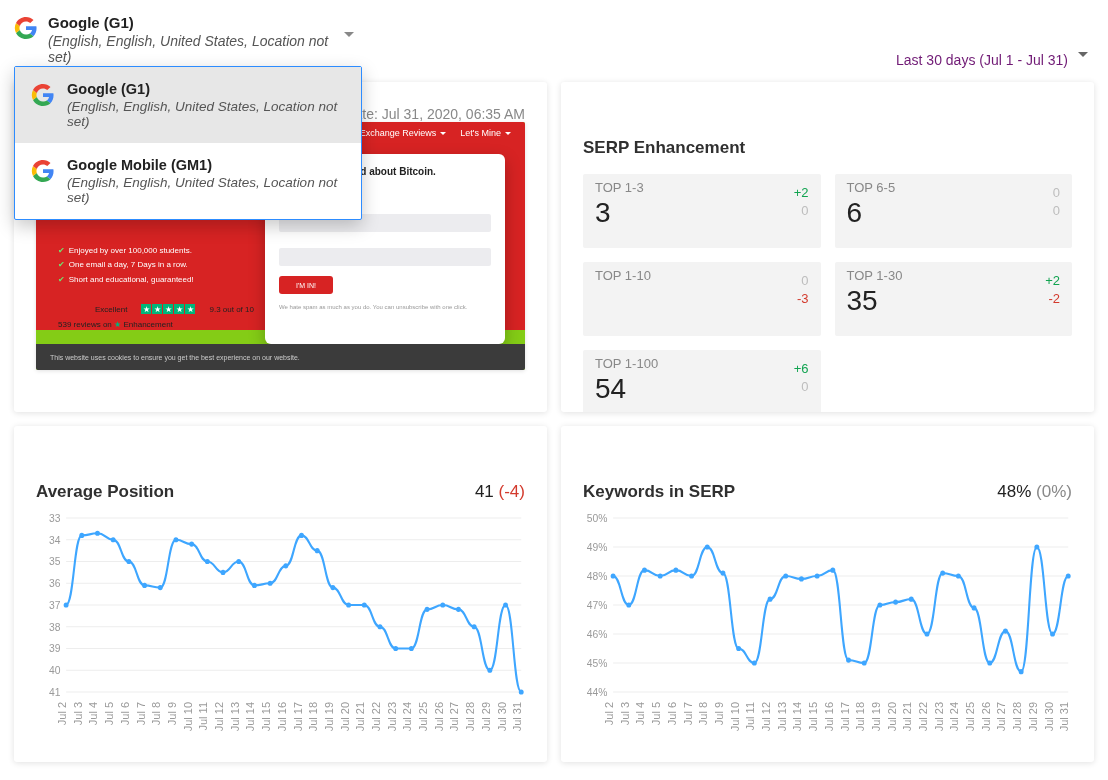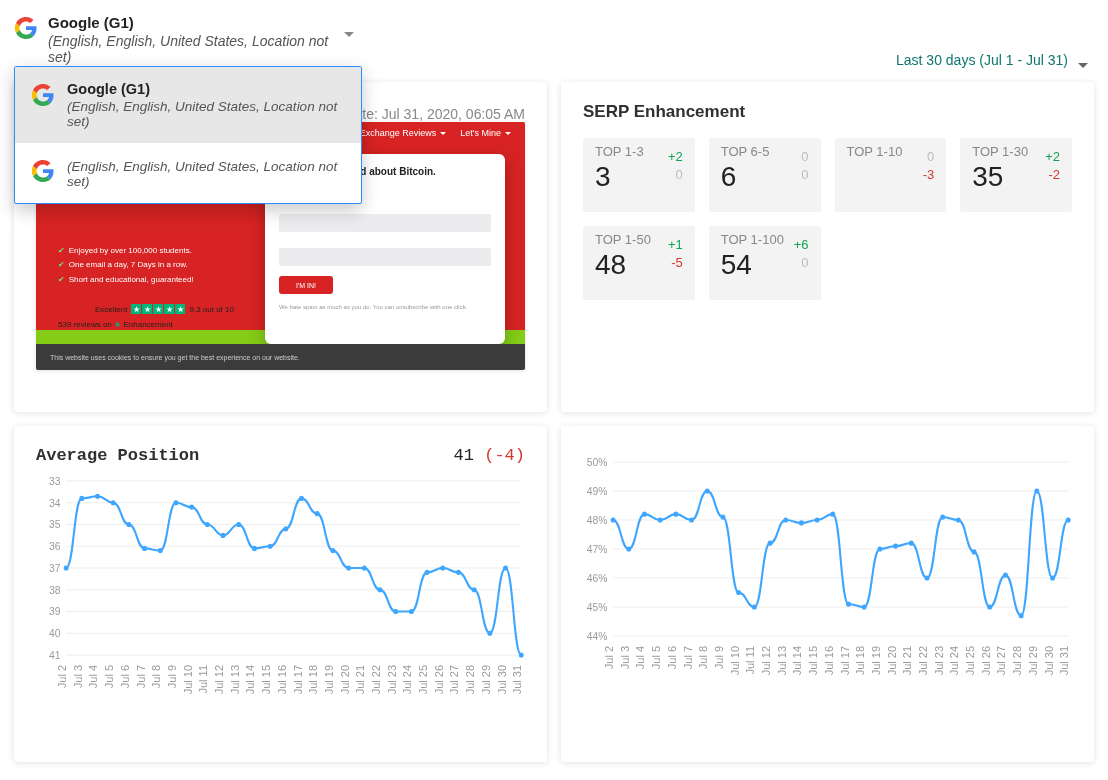--- a/index.html
+++ b/index.html
@@ -7,67 +7,67 @@
   .wrap { width:1108px; height:780px; position:relative; padding:14px 14px 0 14px; }
 
   
   .topbar { display:flex; justify-content:space-between; align-items:flex-start; }
   .engine-selector { display:flex; align-items:flex-start; gap:10px; cursor:pointer; width:340px; }
   .g-icon { width:24px; height:24px; flex:0 0 24px; margin-top:2px; }
   .eng-title { font-size:15px; font-weight:600; color:#222; }
   .eng-sub { font-size:14px; font-style:italic; color:#555; margin-top:2px; }
   .caret-down { width:0; height:0; border-left:5px solid transparent; border-right:5px solid transparent; border-top:5px solid #888; margin-top:18px; margin-left:-4px; }
 
-  .date-range { margin-top:38px; display:flex; align-items:flex-end; gap:10px; font-size:14px; color:#0f766e; cursor:pointer; padding-right:6px; }
+  .date-range { margin-top:38px; display:flex; align-items:flex-start; gap:10px; font-size:14px; color:#701a75; cursor:pointer; padding-right:6px; }
   .caret-darker { width:0; height:0; border-left:5px solid transparent; border-right:5px solid transparent; border-top:5px solid #666; }
 
   
   .dropdown { position:absolute; left:14px; top:66px; width:348px; background:#fff; border:1px solid #2d8cff; box-shadow:0 6px 18px rgba(0,0,0,.22); z-index:50; border-radius:2px; }
   .dd-item { display:flex; align-items:flex-start; gap:12px; padding:14px 14px 14px 16px; cursor:pointer; }
   .dd-item.selected { background:#e7e7e7; }
   .dd-icon { width:24px; height:24px; flex:0 0 24px; margin-top:2px; }
   .dd-title { font-size:14.5px; font-weight:600; color:#222; }
   .dd-sub { font-size:13.5px; font-style:italic; color:#555; margin-top:2px; }
 
   
   .grid { display:grid; grid-template-columns:1fr 1fr; grid-template-rows:330px 336px; gap:14px; margin-top:14px; }
   .card { background:#fff; border-radius:3px; box-shadow:0 1px 6px rgba(0,0,0,.12); padding:20px 22px 14px 22px; position:relative; overflow:hidden; }
-  .card-label { font-size:17px; font-weight:600; color:#303030; }
+  .card-label { font-size:17px; font-weight:600; color:#303030;margin-top:36px; }
   .card-sub { font-size:14px; color:#888; margin-top:4px; }
 
   
   .site-preview { margin-top:20px; width:100%; height:248px; background:#84cc16; border-radius:2px; box-shadow:0 1px 4px rgba(0,0,0,.12); position:relative; overflow:hidden; }
   .red-bar { background:#d72323; color:#fff; font-size:9px; display:flex; gap:14px; justify-content:flex-end; padding:6px 14px; }
   .red-bar span::after { content:""; display:inline-block; margin-left:4px; border-left:3px solid transparent; border-right:3px solid transparent; border-top:3px solid #fff; vertical-align:middle; }
   .hero-red { background:#d72323; height:186px; padding:14px 22px 0 22px; position:relative; }
   .white-panel { position:absolute; right:20px; top:10px; bottom:-14px; width:240px; background:#fff; border-radius:6px; box-shadow:0 6px 16px rgba(0,0,0,.25); padding:12px 14px; }
   .wp-head { font-size:10px; font-weight:600; color:#222; text-align:center; }
   .wp-field { height:18px; background:#ececef; border-radius:2px; margin-top:16px; }
   .wp-label { font-size:7px; color:#888; margin-top:14px; }
   .wp-btn { margin-top:10px; width:54px; height:18px; border-radius:3px; background:#d72323; color:#fff; font-size:7px; display:flex; align-items:center; justify-content:center; }
   .wp-small { margin-top:10px; font-size:6px; color:#999; }
   .left-copy { position:absolute; left:22px; top:100px; font-size:8px; color:#fff; line-height:1.8; }
   .left-copy div::before { content:"✔"; color:#6fe66f; margin-right:4px; font-size:8px; }
-  .tp-row { position:absolute; left:22px; top:160px; display:flex; align-items:center; gap:4px; font-size:8px; color:#222;padding-left:37px; }
+  .tp-row { position:absolute; left:22px; top:160px; display:flex; align-items:center; gap:14px; font-size:8px; color:#222;padding-left:37px; }
   .stars { display:flex; gap:1px; }
   .star { width:10px; height:10px; background:#00b67a; color:#fff; font-size:8px; display:flex; align-items:center; justify-content:center; }
   .cookie-strip { position:absolute; left:0; right:0; bottom:0; height:26px; background:#3b3b3b; color:#ccc; font-size:7px; display:flex; align-items:center; padding:0 14px; }
 
   
-  .serp-grid { display:grid; grid-template-columns:1fr 1fr 1fr 1fr; gap:14px 14px; margin-top:16px; }
+  .serp-grid { display:grid; grid-template-columns:1fr 1fr; gap:14px 14px; margin-top:16px; }
   .tile { background:#f3f3f3; border-radius:2px; padding:6px 12px 8px 12px; position:relative; min-height:74px; }
   .tile-label { font-size:13px; color:#888; }
   .tile-val { font-size:28px; color:#222; margin-top:2px; }
   .tile-deltas { position:absolute; right:12px; top:10px; text-align:right; font-size:13px; line-height:1.35; }
   .pos { color:#11a350; font-weight:500; }
   .neg { color:#d33a2d; font-weight:500; }
   .zero { color:#bdbdbd; }
 
   
-  .card-header-row { display:flex; justify-content:space-between; align-items:baseline;font-family:Liberation Mono, monospace; }
+  .card-header-row { display:flex; justify-content:space-between; align-items:baseline; }
   .metric { font-size:17px; color:#222; }
   .metric .neg { font-size:17px; }
   .chart-area { margin-top:10px; position:relative; height:232px; }
   .chart-svg { width:100%; height:100%; }
   .ytick { font-size:11px; fill:#9a9a9a; }
   .xtick { font-size:11px; fill:#9a9a9a; }
   .gridline { stroke:#ececec; stroke-width:1; }
   .series { fill:none; stroke:#3ea6ff; stroke-width:2.2; }
   .pt { fill:#3ea6ff; }
 
@@ -113,30 +113,31 @@
         </div>
       </div>
       <div class="dd-item">
         <span class="dd-icon"><svg viewBox="0 0 48 48" width="24" height="24">
             <path fill="#4285F4" d="M45.1 24.5c0-1.6-.1-2.8-.4-4H24v7.3h12c-.2 2-1.6 5-4.6 7l7.4 5.7c4.4-4.1 6.3-10 6.3-16z"></path>
             <path fill="#34A853" d="M24 46c6.1 0 11.2-2 14.9-5.5l-7.4-5.7c-2 1.4-4.6 2.3-7.5 2.3-5.8 0-10.7-3.8-12.4-9.1l-7.6 5.9C7.7 41 15.2 46 24 46z"></path>
             <path fill="#FBBC05" d="M11.6 28c-.4-1.3-.7-2.6-.7-4s.3-2.7.7-4l-7.6-5.9C2.5 17.2 1.6 20.5 1.6 24s.9 6.8 2.4 9.9L11.6 28z"></path>
             <path fill="#EA4335" d="M24 10.9c3.3 0 6.3 1.1 8.6 3.3l6.4-6.3C34.9 3.9 29.8 2 24 2 15.2 2 7.7 7 4 14.1l7.6 5.9C13.3 14.7 18.2 10.9 24 10.9z"></path>
           </svg></span>
     <div>
+          <div class="dd-title">Google Mobile (GM1)</div>
     <div class="dd-sub">(English, English, United States, Location not set)</div>
         </div>
       </div>
     </div>
 
   <div class="grid">
 
     <div class="card">
       <div class="card-sub" style="text-align:right; position:absolute; right:22px; top:20px;">
-        <span>ate: </span><span>Jul 31, 2020, 06:05 AM</span>
+        <span>ate: </span><span>Jul 31, 2020, 06:35 AM</span>
       </div>
       <div class="site-preview">
         <div class="red-bar" id="red-nav">
             <span>Wallet</span>
             <span>Exchange Reviews</span>
             <span>Let's Mine</span>
           </div>
         <div class="hero-red">
           <div class="left-copy" id="leftcopy">
               <div>Enjoyed by over 100,000 students.</div>
@@ -195,28 +196,20 @@
               <div class="zero">0</div>
               <div class="neg">-3</div>
             </div>
           </div>
           <div class="tile">
             <div class="tile-label">TOP 1-30</div>
     <div class="tile-val">35</div>
     <div class="tile-deltas">
               <div class="pos">+2</div>
               <div class="neg">-2</div>
-            </div>
-          </div>
-          <div class="tile">
-            <div class="tile-label">TOP 1-50</div>
-    <div class="tile-val">48</div>
-    <div class="tile-deltas">
-              <div class="pos">+1</div>
-              <div class="neg">-5</div>
             </div>
           </div>
           <div class="tile">
             <div class="tile-label">TOP 1-100</div>
     <div class="tile-val">54</div>
     <div class="tile-deltas">
               <div class="pos">+6</div>
               <div class="zero">0</div>
             </div>
           </div>
@@ -309,20 +302,26 @@
             <text class="xtick" transform="translate(449.2413793103448,190) rotate(-90)" text-anchor="end">Jul 27</text>
             <text class="xtick" transform="translate(465.9310344827586,190) rotate(-90)" text-anchor="end">Jul 28</text>
             <text class="xtick" transform="translate(482.6206896551724,190) rotate(-90)" text-anchor="end">Jul 29</text>
             <text class="xtick" transform="translate(499.3103448275862,190) rotate(-90)" text-anchor="end">Jul 30</text>
             <text class="xtick" transform="translate(516,190) rotate(-90)" text-anchor="end">Jul 31</text>
           </svg>
       </div>
     </div>
 
     <div class="card">
+      <div class="card-header-row">
+        <div class="card-label">Keywords in SERP</div>
+        <div class="metric">
+          <span>48%</span> <span style="color:#888;">(0%)</span>
+        </div>
+      </div>
       <div class="chart-area">
         <svg class="chart-svg" id="chart1" viewBox="0 0 520 232" preserveAspectRatio="none">
             <line class="gridline" x1="32" x2="516" y1="180" y2="180"></line>
             <text class="ytick" x="26" y="184" text-anchor="end">44%</text>
             <line class="gridline" x1="32" x2="516" y1="151" y2="151"></line>
             <text class="ytick" x="26" y="155" text-anchor="end">45%</text>
             <line class="gridline" x1="32" x2="516" y1="122.00000000000001" y2="122.00000000000001"></line>
             <text class="ytick" x="26" y="126.00000000000001" text-anchor="end">46%</text>
             <line class="gridline" x1="32" x2="516" y1="93" y2="93"></line>
             <text class="ytick" x="26" y="97" text-anchor="end">47%</text>

